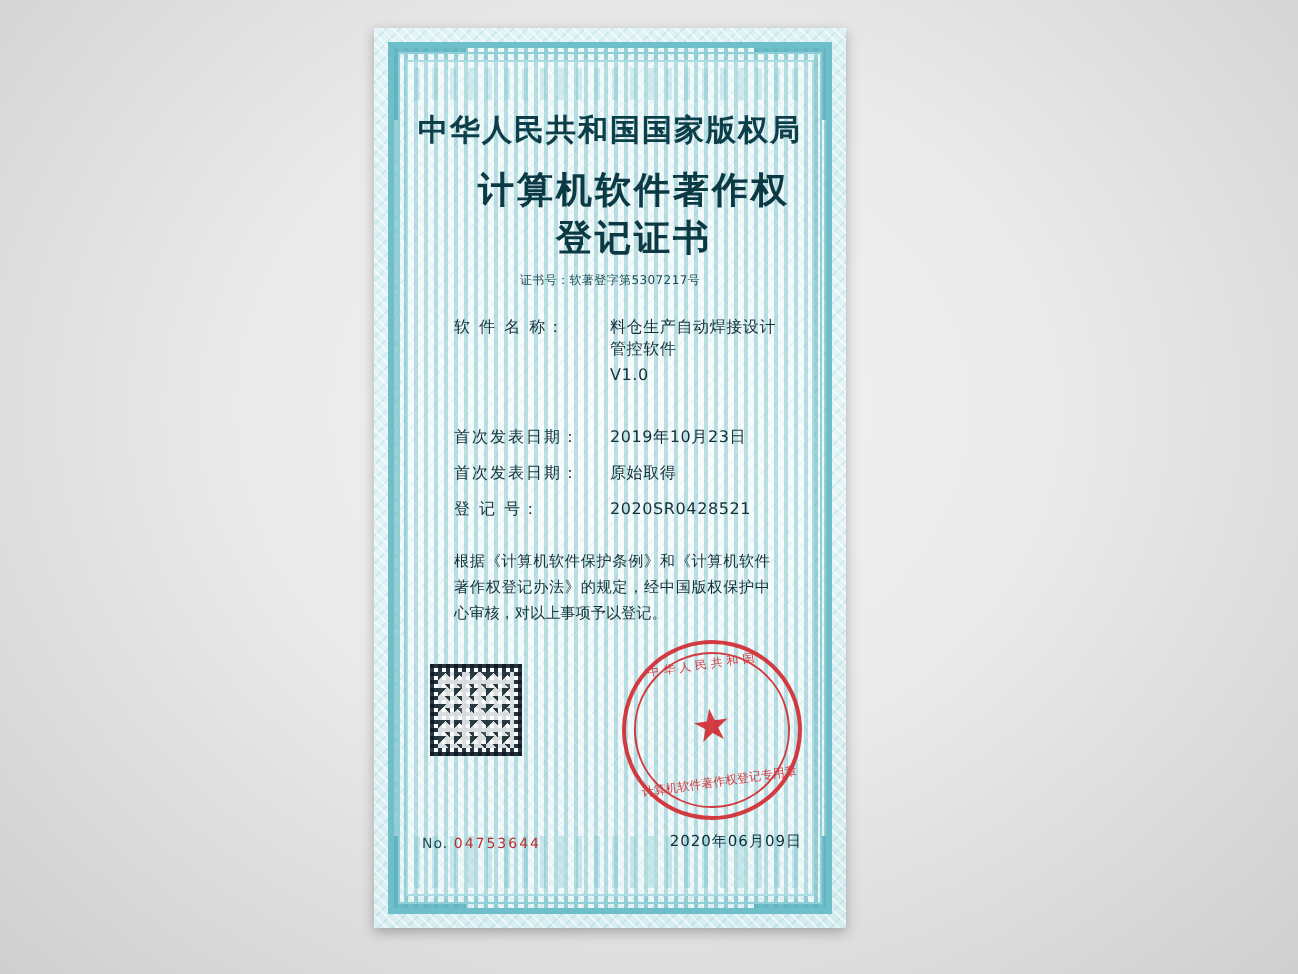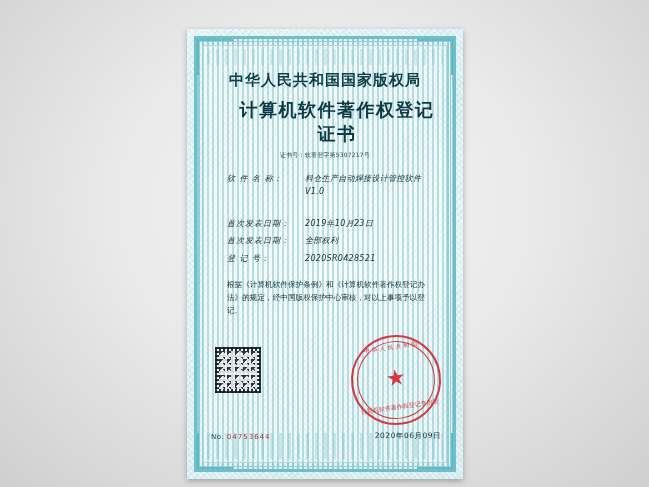--- a/index.html
+++ b/index.html
@@ -15,22 +15,22 @@
   }
   .stage {
     position: relative;
     width: 649px;
     height: 487px;
     background: radial-gradient(ellipse at 50% 42%, #f2f2f2 0%, #eaeaea 45%, #d9d9d9 80%, #cfcfcf 100%);
   }
   .certificate {
     position: absolute;
     left: 187px;
-    top: 29px;
-    width: 276px;
+    top: 14px;
+    width: 236px;
     height: 450px;
     background: linear-gradient(160deg, #e2f4f6 0%, #d9f0f3 30%, #dff2f4 60%, #d4ecf0 100%);
     box-shadow: 0 2px 6px rgba(0,0,0,0.28);
     overflow: hidden;
   }
   
   .cert-texture {
     position: absolute;
     inset: 0;
     background-image:
@@ -122,21 +122,20 @@
     padding-right: 10px;
   }
   .field-row {
     display: flex;
     align-items: flex-start;
     margin-bottom: 7px;
     font-family: "DejaVu Sans", sans-serif;
     font-size: 8px;
     color: #10323a;
     line-height: 1.35;
-    font-style: italic;
   }
   .field-label {
     width: 78px;
     flex: 0 0 78px;
     letter-spacing: 1px;
     white-space: nowrap;
   }
   .field-value {
     flex: 1 1 auto;
     letter-spacing: 0.3px;
@@ -315,21 +314,21 @@
         <div class="gap-sm"></div>
 
 
         <div class="field-row">
           <div class="field-label">首次发表日期：</div>
           <div class="field-value">2019年10月23日</div>
         </div>
 
         <div class="field-row">
           <div class="field-label">首次发表日期：</div>
-          <div class="field-value">全部权利</div>
+          <div class="field-value">原始取得</div>
         </div>
 
 
         <div class="field-row">
           <div class="field-label">登 记 号：</div>
           <div class="field-value">2020SR0428521</div>
         </div>
 
       </div>
 

